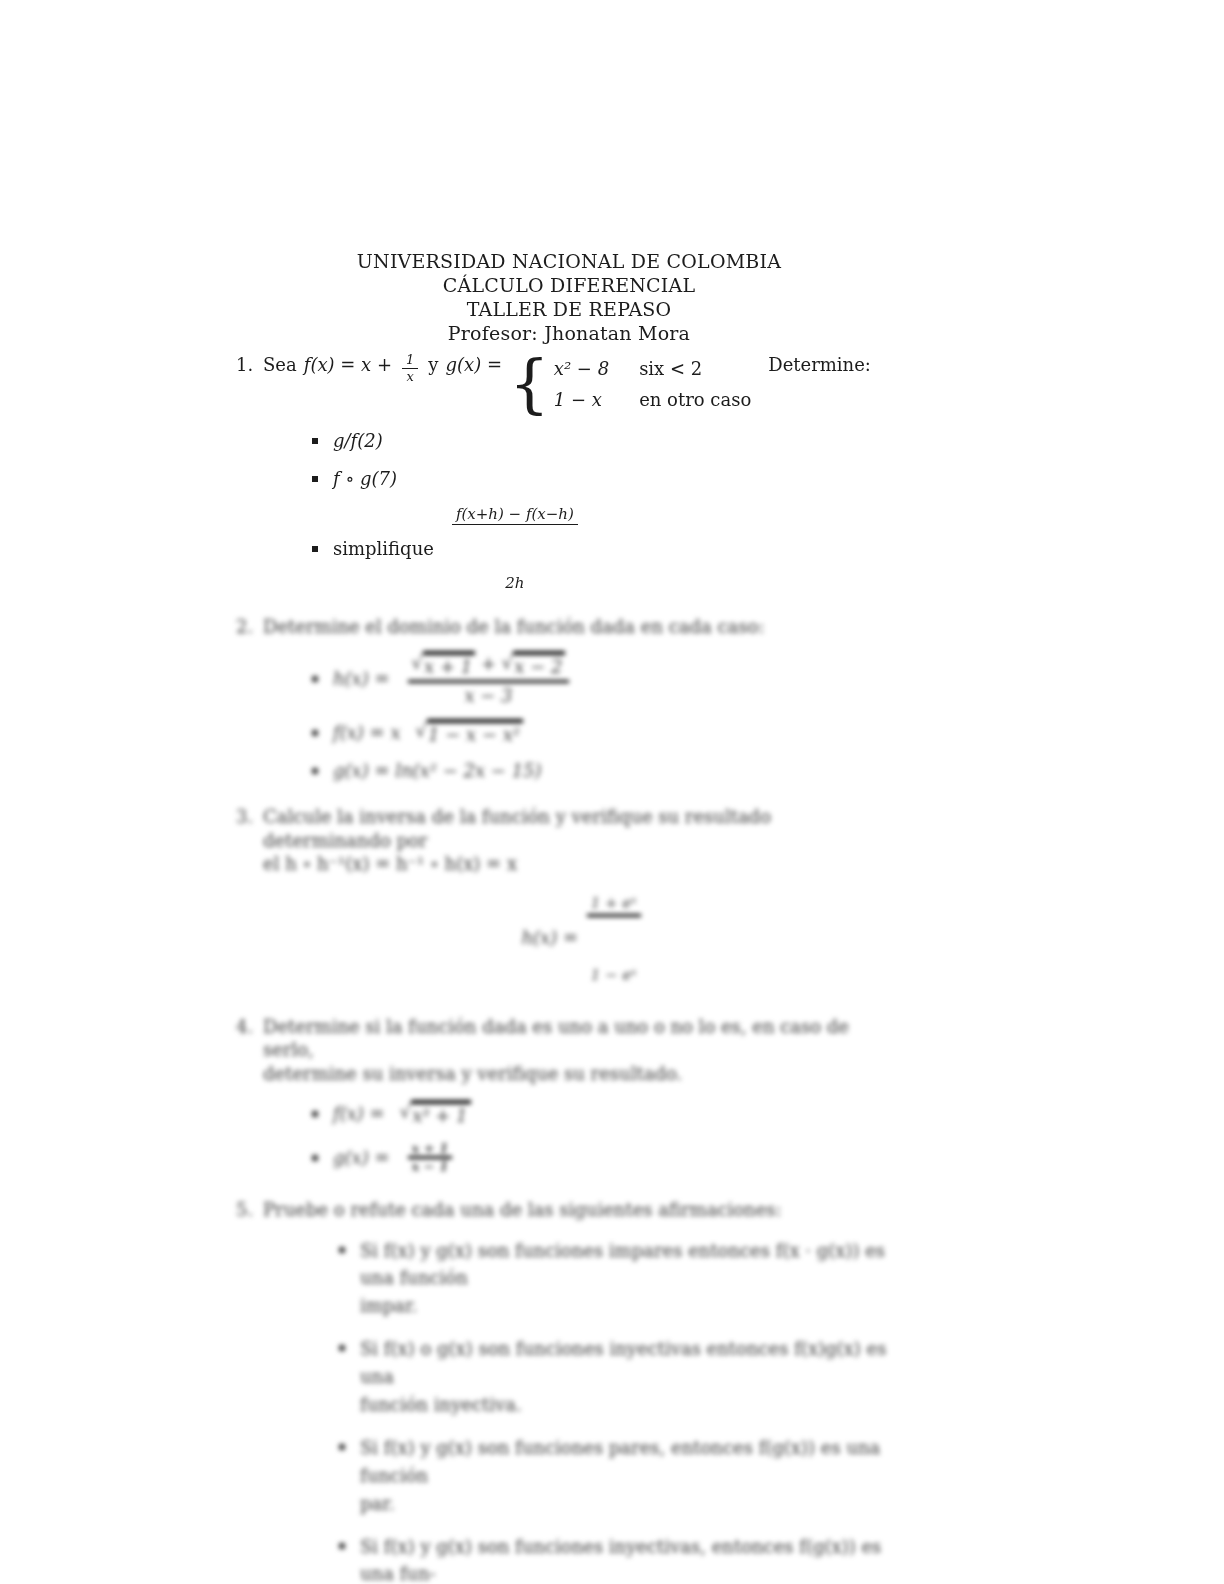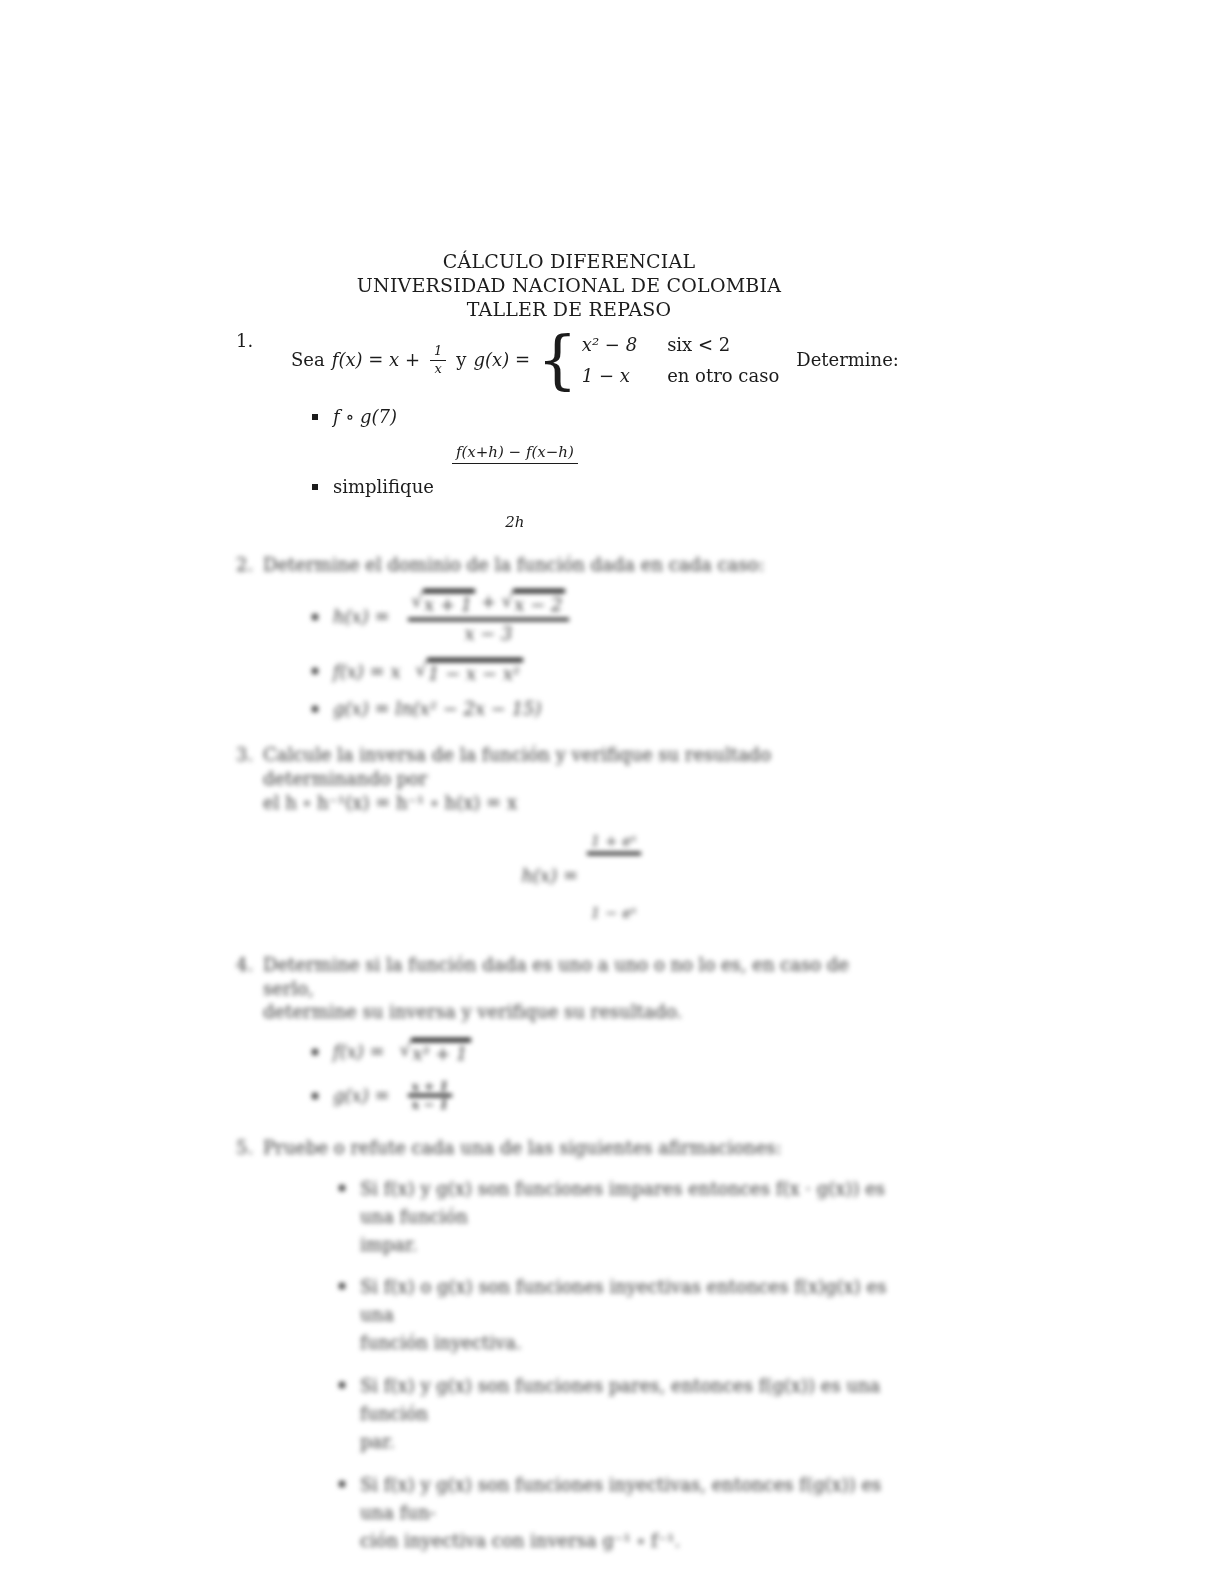--- a/index.html
+++ b/index.html
@@ -28,21 +28,21 @@
   .frac.small { font-size:13px; line-height:1.1; }
   .frac.mid   { font-size:15px; line-height:1.25;gap:48px; }
 
   
   .sqrt { display:inline-flex; align-items:flex-start; vertical-align:middle; }
   .sqrt .rsym::before { content:"√"; }
   .sqrt .rad { border-top:1.4px solid currentColor; padding:0 3px 0 1px; }
 
   
   .p1 { margin-top:8px; }
-  .p1 .mathrow { display:flex; align-items:center; gap:7px; height:62px; white-space:nowrap;margin-left:28px; }
+  .p1 .mathrow { display:flex; gap:7px; height:62px; white-space:nowrap; }
   .cases { display:inline-flex; align-items:center; }
   .brace::before { content:"{"; font-size:64px; font-weight:300; line-height:62px; }
   .case-grid { display:grid; grid-template-columns:auto auto; column-gap:30px; row-gap:7px; margin-left:4px; }
   .determine { margin-left:10px; }
 
   
   ul.blist { list-style:none; margin:12px 0 0 0; padding:0 0 0 49px; }
   ul.blist li { display:flex; align-items:center; gap:15px; margin:14px 0; }
   .sq { width:6px; height:6px; background:currentColor; flex:none; display:inline-block; }
 
@@ -63,23 +63,24 @@
   .p5 ul.blist li { align-items:flex-start; margin:15px 0; line-height:1.55; }
   .p5 .sq { margin-top:10px; }
 </style>
 </head>
 <body>
 
 <div class="sheet">
   <div class="col">
 
     <div class="doc-header">
+      <div>UNIVERSIDAD NACIONAL DE COLOMBIA</div>
       <div>CÁLCULO DIFERENCIAL</div>
-      <div>UNIVERSIDAD NACIONAL DE COLOMBIA</div>
       <div>TALLER DE REPASO</div>
+      <div>Profesor: Jhonatan Mora</div>
     </div>
 
     <div class="item p1">
       <span class="inum">1.</span>
       <div class="ibody">
         <div class="mathrow">
           <span>Sea</span>
           <span class="mi">f(x) = x +</span>
           <span class="frac small">
               <span class="fn mi">1</span>
@@ -94,20 +95,24 @@
               <span>six &lt; 2</span>
               <span class="mi">1 − x</span>
               <span>en otro caso</span>
             </span>
           </span>
           <span class="determine">Determine:</span>
         </div>
         <ul class="blist">
           <li>
               <span class="sq"></span>
+              <span class="mi">g/f(2)</span>
+            </li>
+          <li>
+              <span class="sq"></span>
               <span class="mi">f ∘ g(7)</span>
             </li>
           <li>
             <span class="sq"></span>
             <span>simplifique</span>
             <span class="frac mid">
                 <span class="fn mi">f(x+h) − f(x−h)</span>
                 <span class="fd mi">2h</span>
               </span>
           </li>

